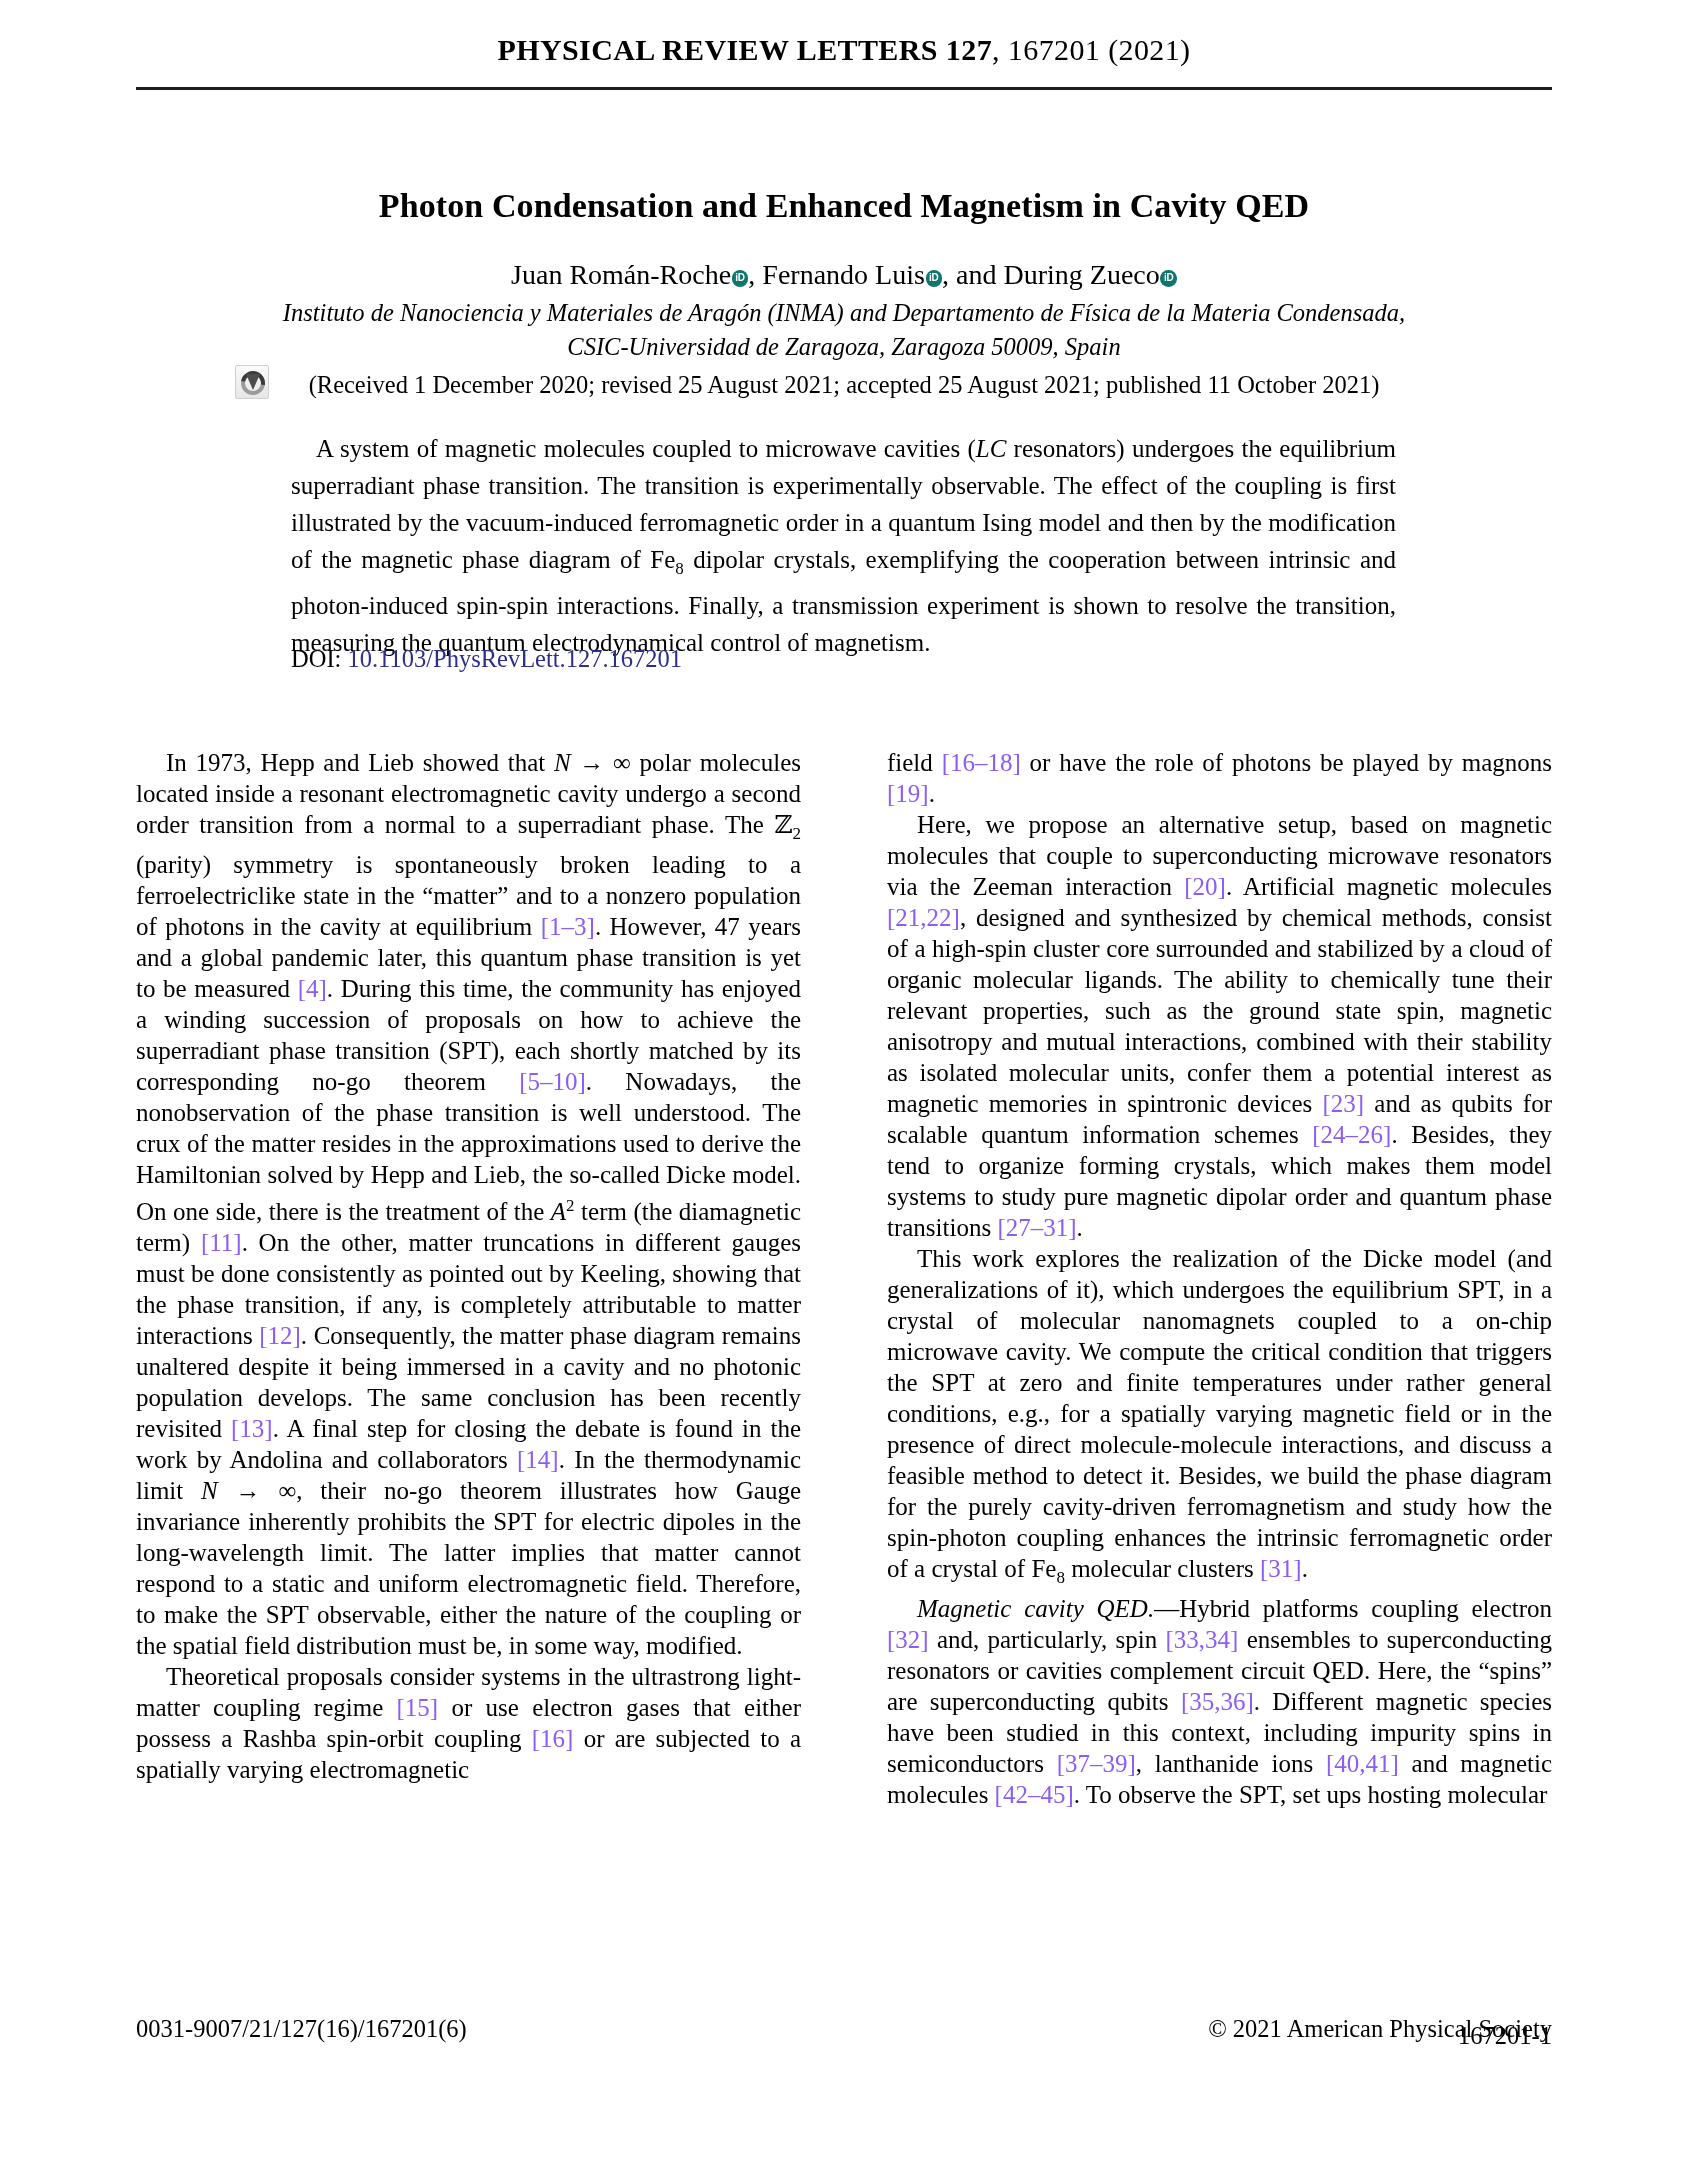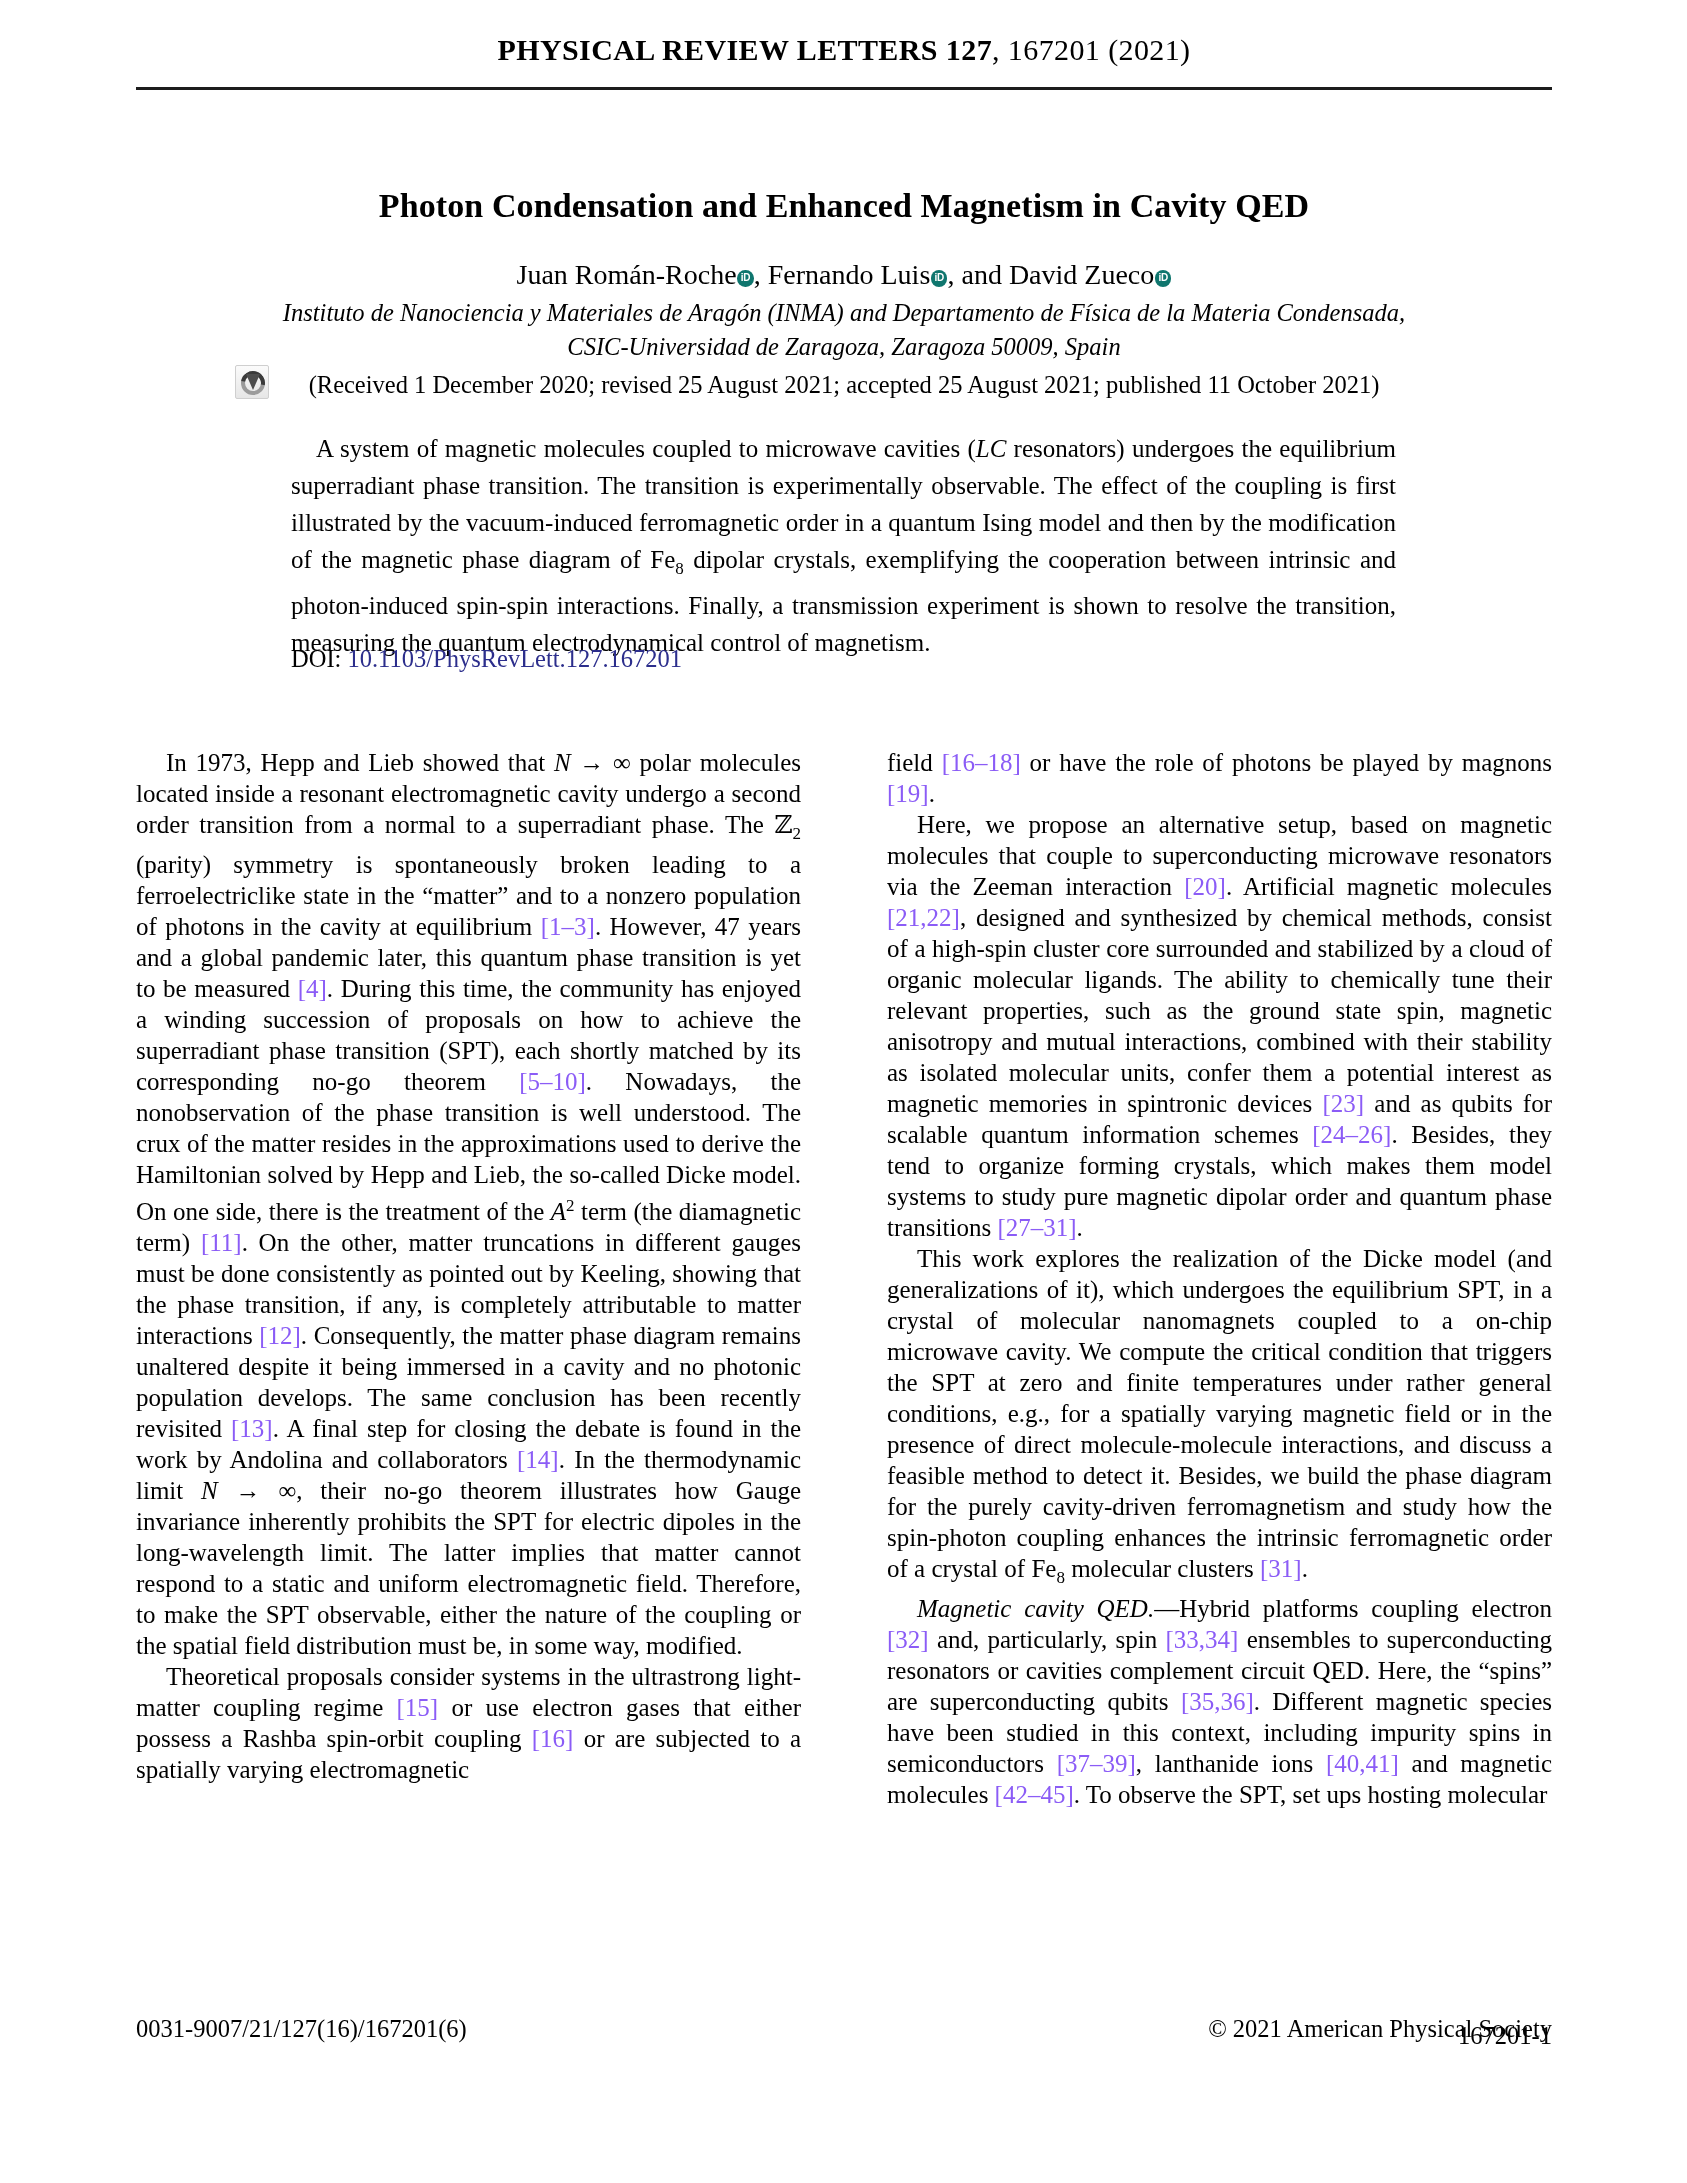--- a/index.html
+++ b/index.html
@@ -218,21 +218,21 @@
 <div class="page">
 
   <div class="journal-header">
     <div class="jh-line"><span class="jh-name">PHYSICAL REVIEW LETTERS</span> <span class="jh-vol">127</span><span class="jh-rest">, 167201 (2021)</span></div>
   </div>
   <div class="header-rule"></div>
 
   <div class="title">Photon Condensation and Enhanced Magnetism in Cavity QED</div>
 
   <div class="authors">
-    <span>Juan Román-Roche</span><span class="orcid">iD</span><span>, Fernando Luis</span><span class="orcid">iD</span><span>, and David Zueco</span><span class="orcid">iD</span>
+    <span>Juan Román-Roche</span><span class="orcid">iD</span><span>, Fernando Luis</span><span class="orcid">iD</span><span>, and During Zueco</span><span class="orcid">iD</span>
   </div>
 
   <div class="affiliation">
     <div>Instituto de Nanociencia y Materiales de Aragón (INMA) and Departamento de Física de la Materia Condensada,</div>
     <div>CSIC-Universidad de Zaragoza, Zaragoza 50009, Spain</div>
   </div>
 
   <div class="crossmark">
     <div class="cm-ring"></div>
     <div class="cm-arc"></div>

